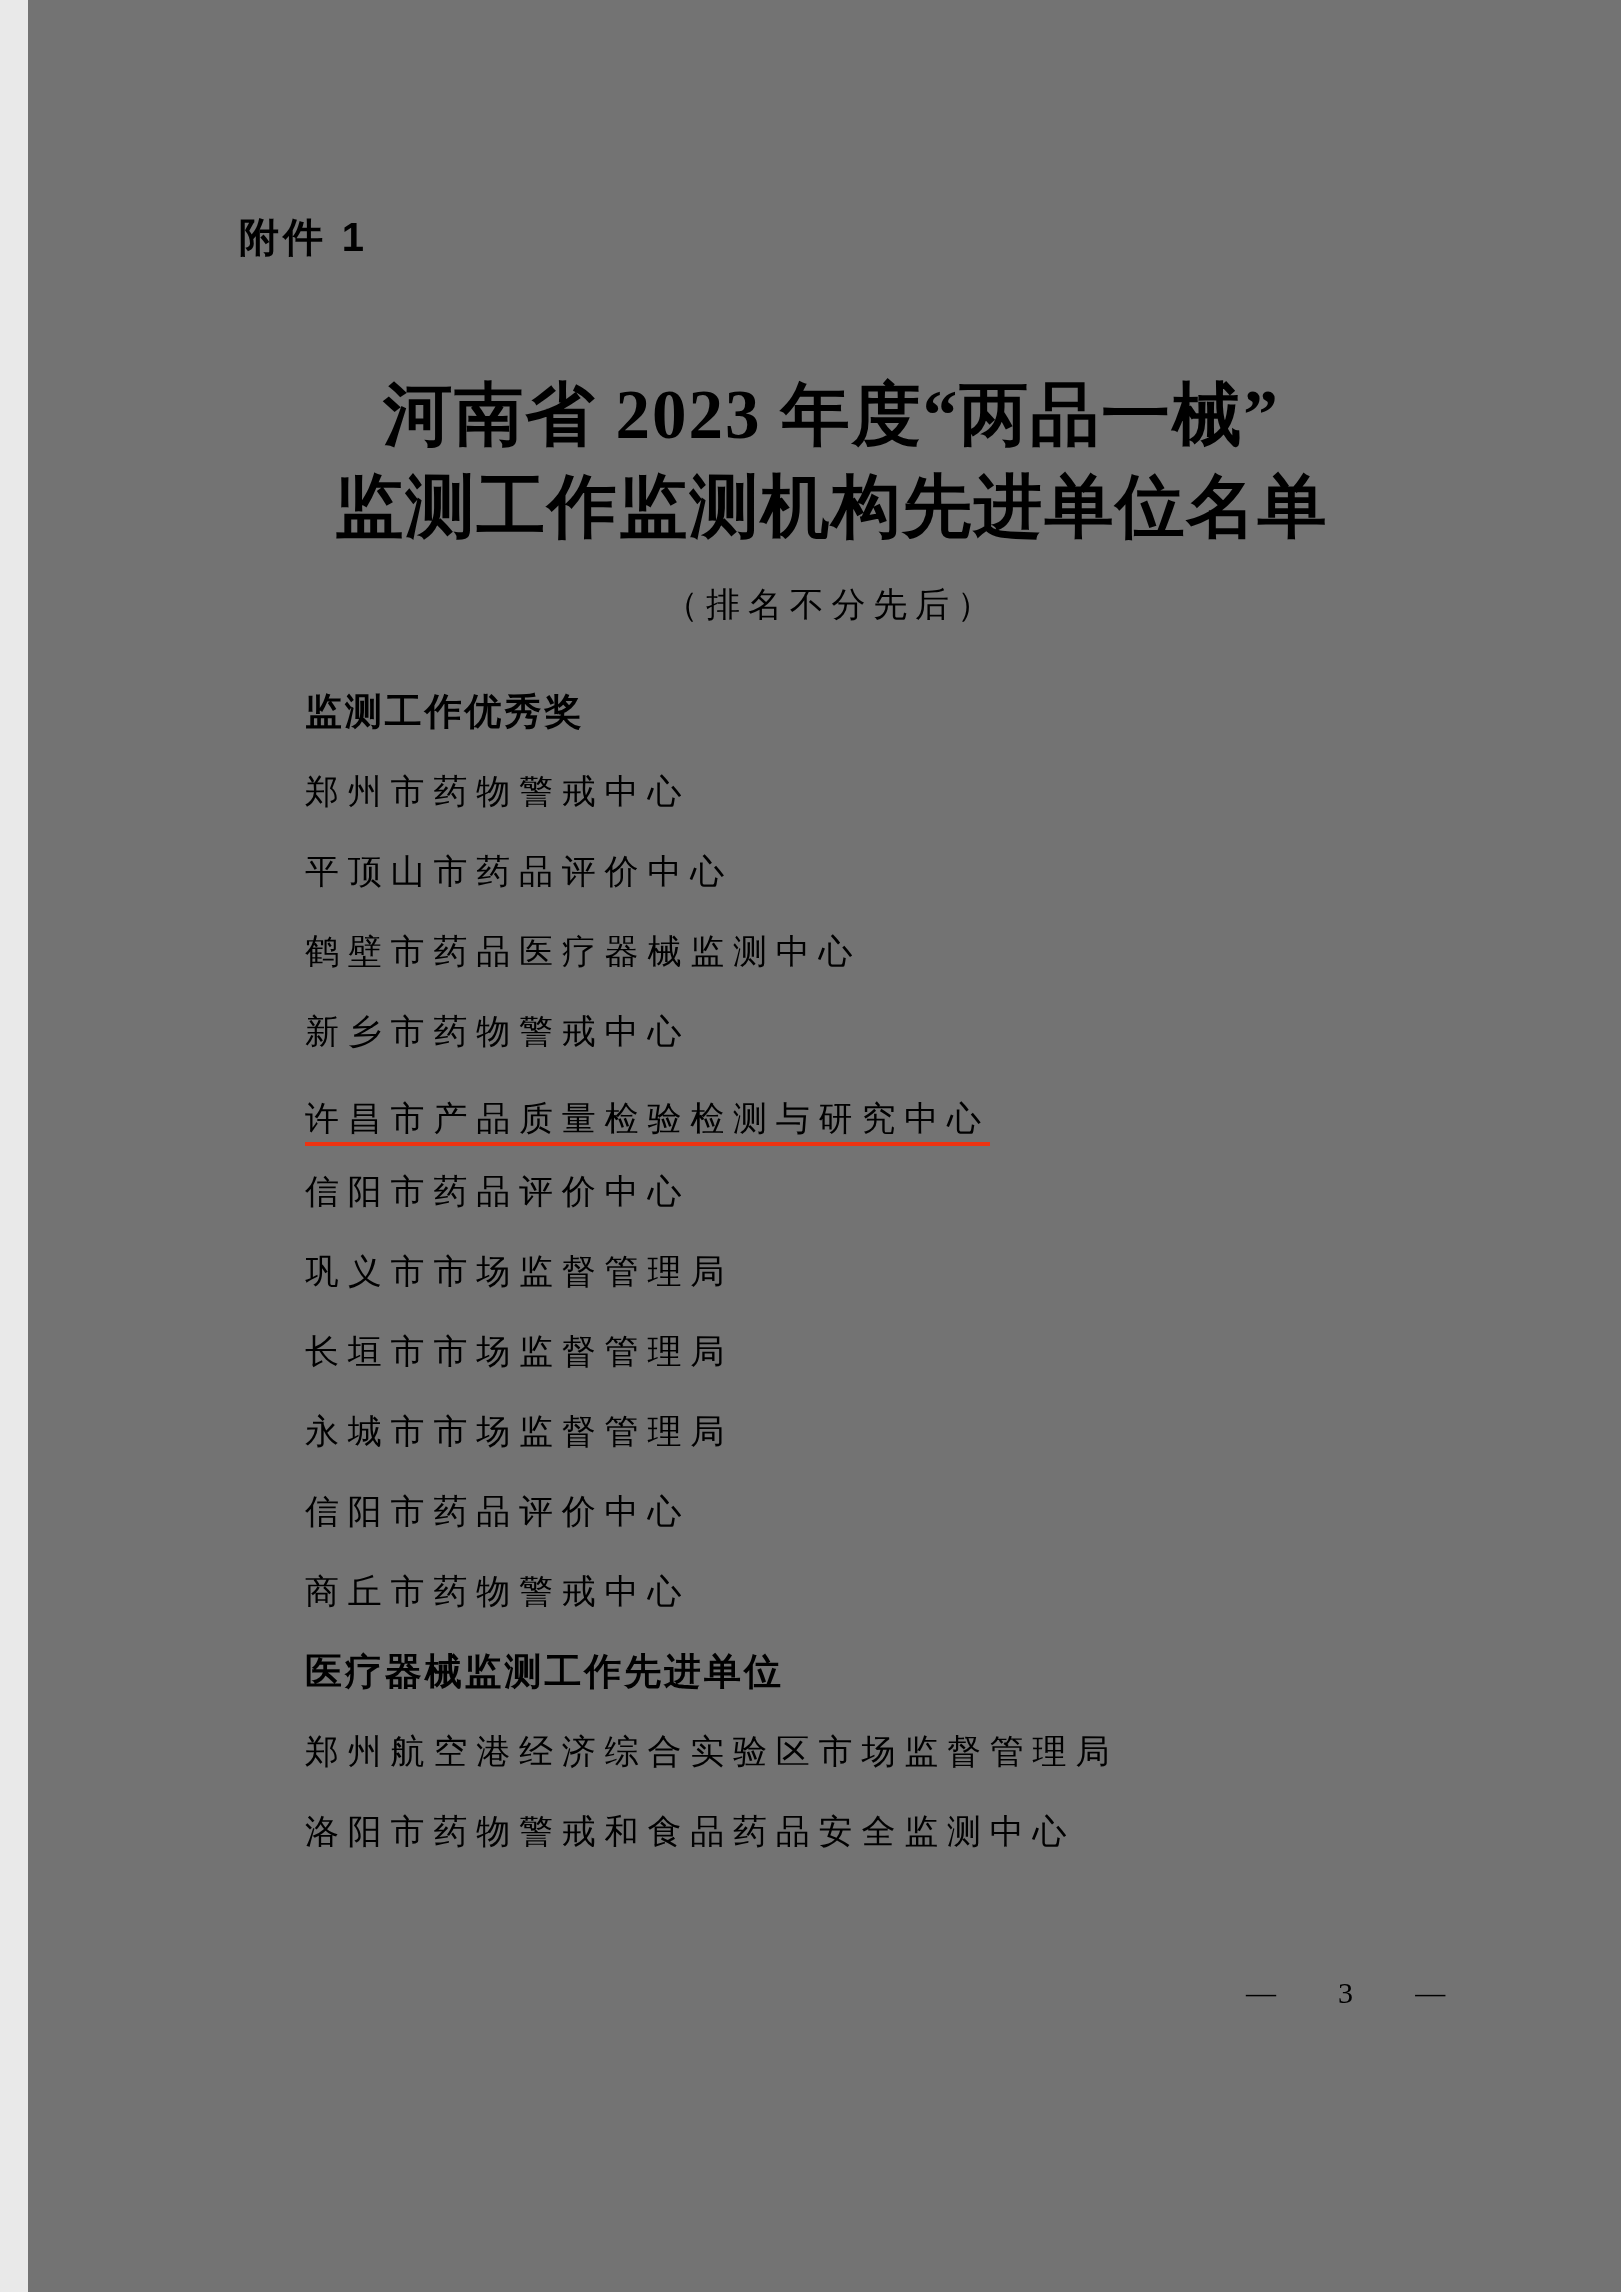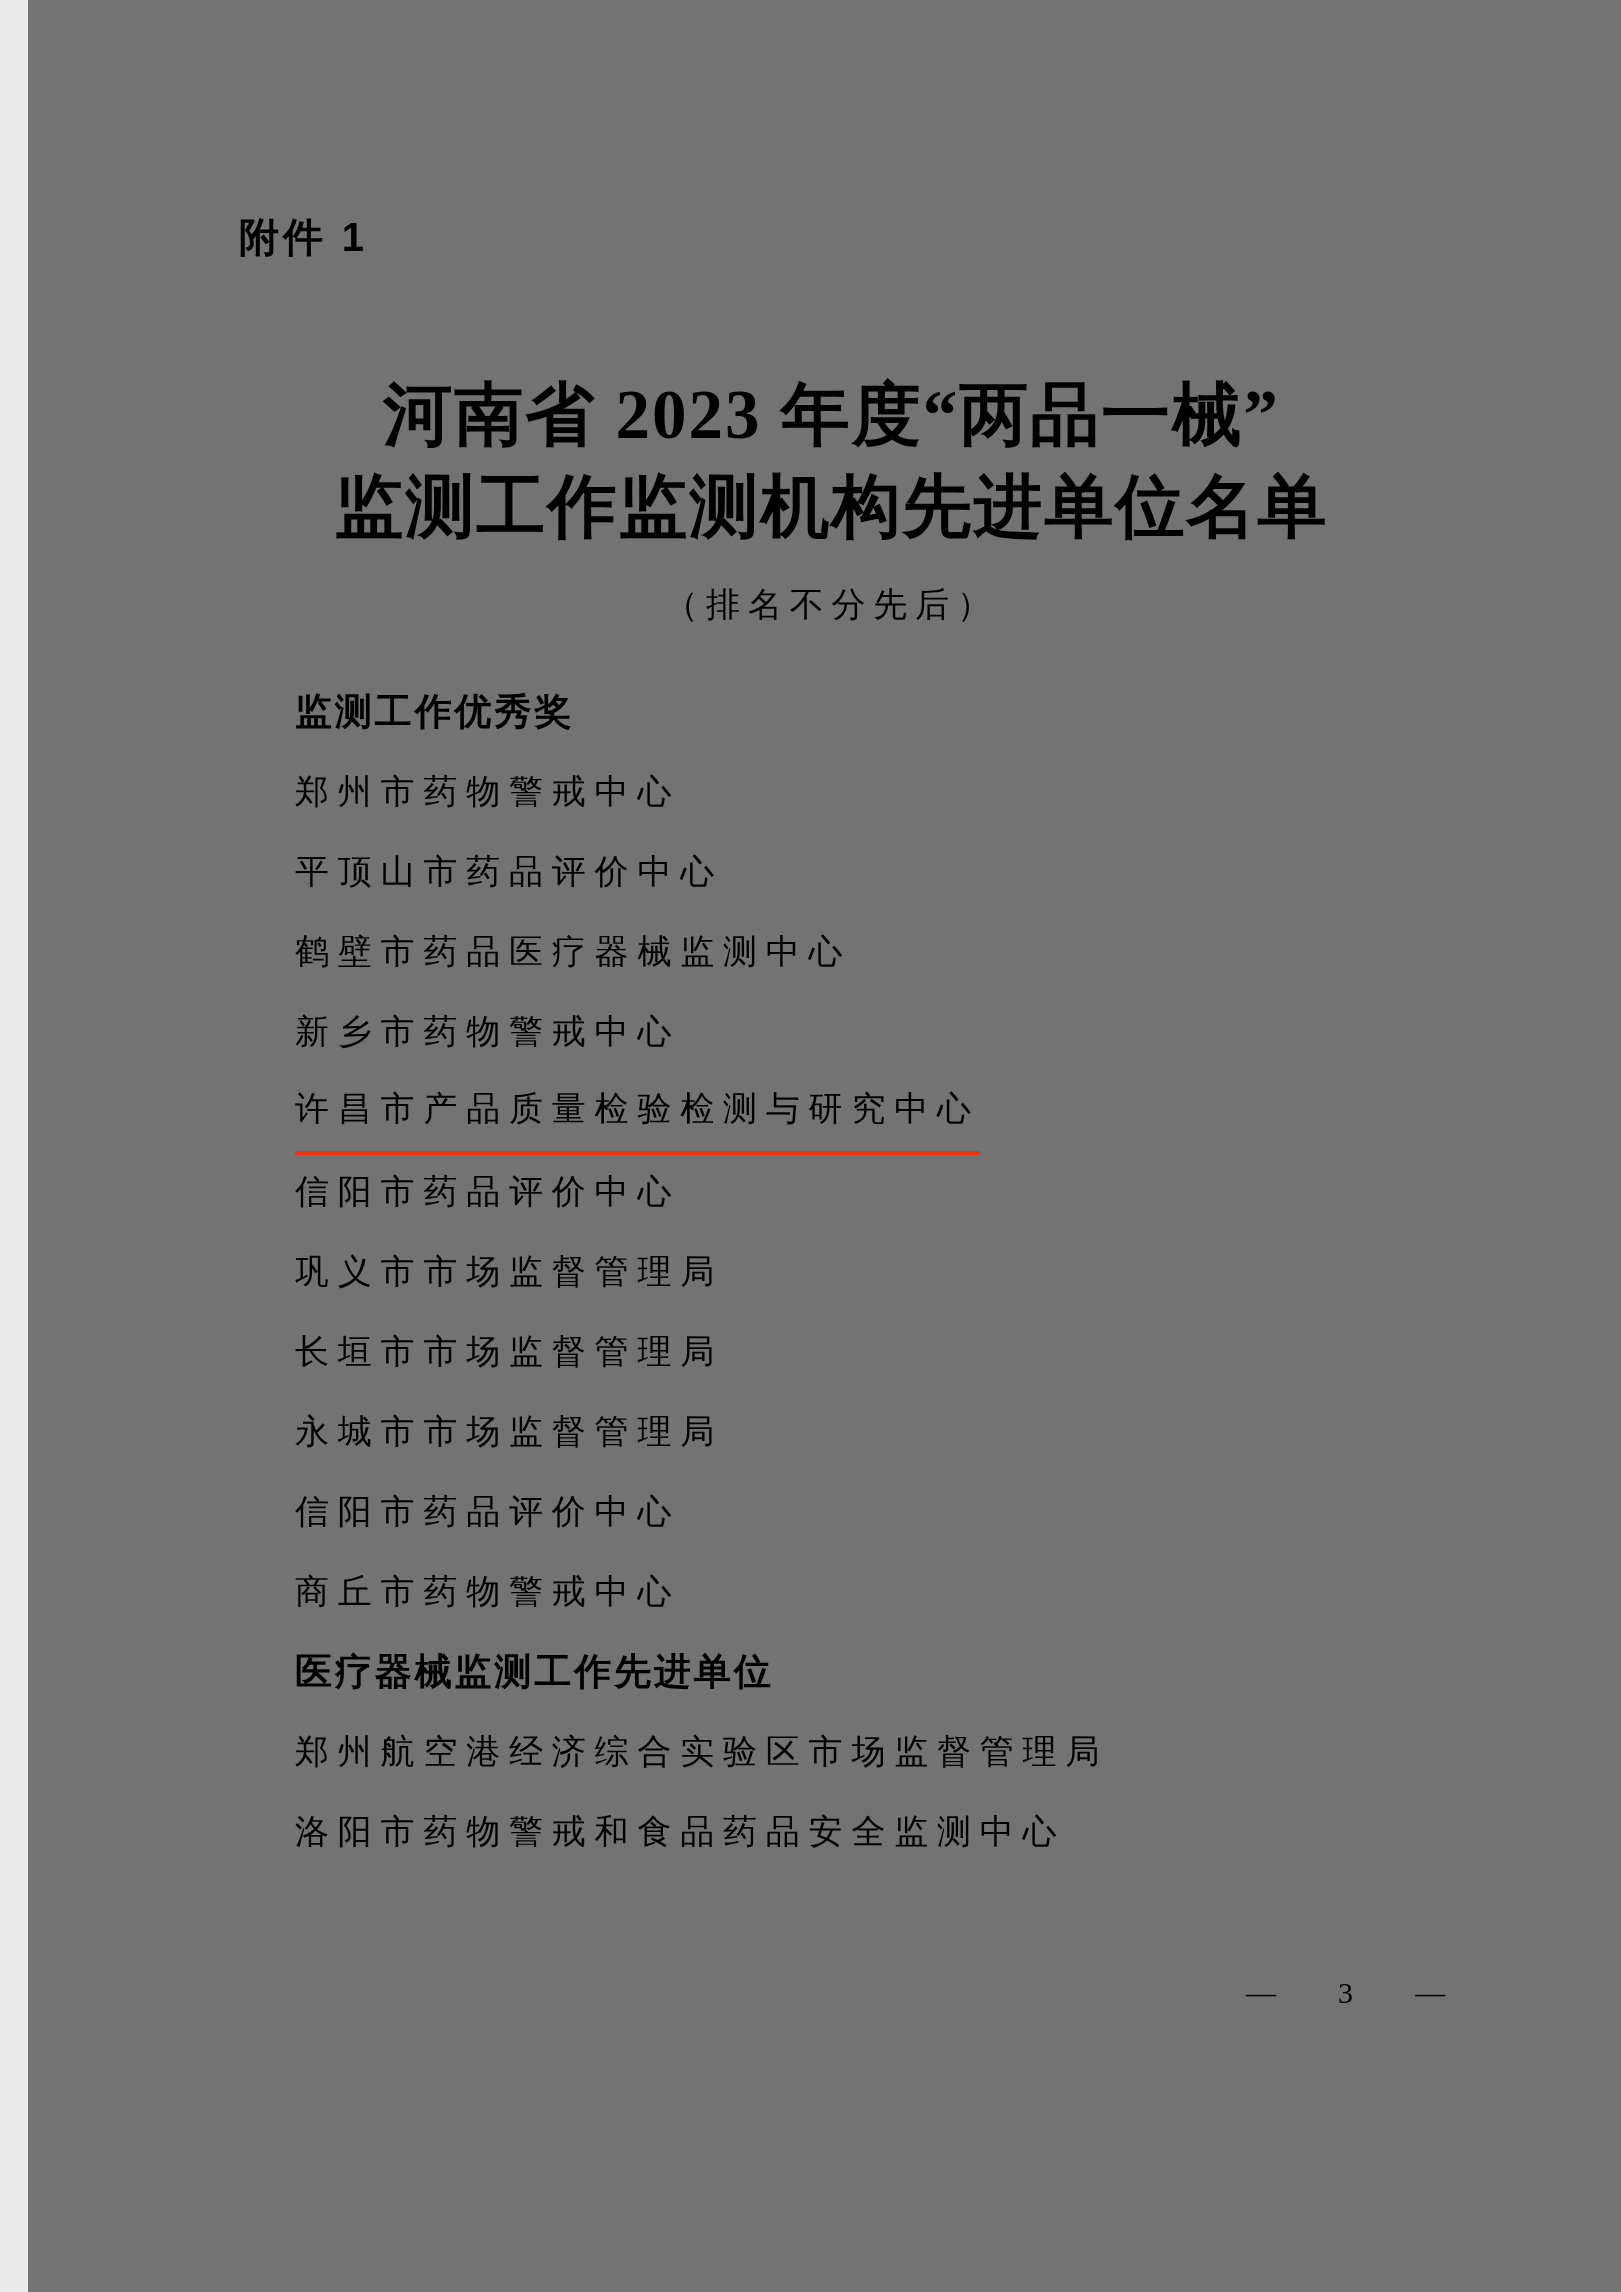--- a/index.html
+++ b/index.html
@@ -43,21 +43,21 @@
     left:98px;
     width:1411px;
     text-align:center;
     top:582px;
     font-size:34px;
     letter-spacing:7.8px;
     font-family:"Liberation Serif","DejaVu Serif",serif;
   }
   .list {
     position:absolute;
-    left:267px;
+    left:277px;
     top:672px;
     right:118px;
   }
   .row {
     height:80px;
     display:flex;
     align-items:center;
     white-space:nowrap;
   }
   .row.heading span {
@@ -66,21 +66,21 @@
     font-size:37px;
     letter-spacing:2.9px;
   }
   .row.item span {
     font-size:34px;
     letter-spacing:8.8px;
   }
   .row.item span.underlined {
     display:inline-block;
     border-bottom:4.9px solid var(--underline-color,#ee3311);
-    padding-bottom:19px;
+    padding-bottom:0;
     position:relative;
     top:8.8px;
   }
   .page-number {
     position:absolute;
     left:1218px;
     top:1976px;
     font-size:30px;
     letter-spacing:15.7px;
     white-space:pre;

